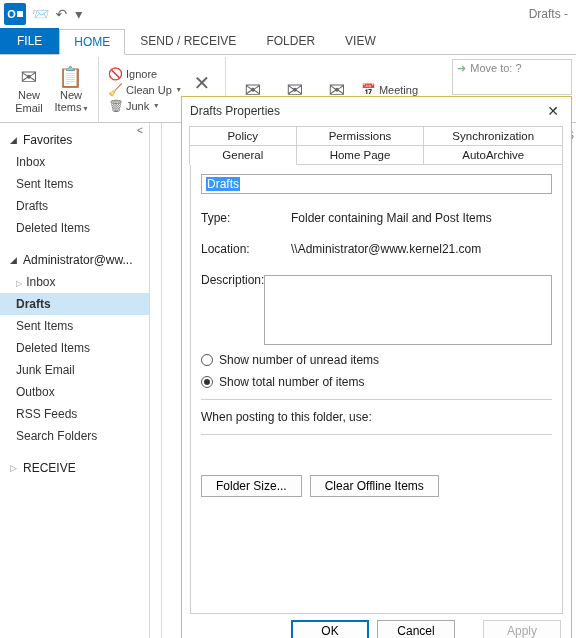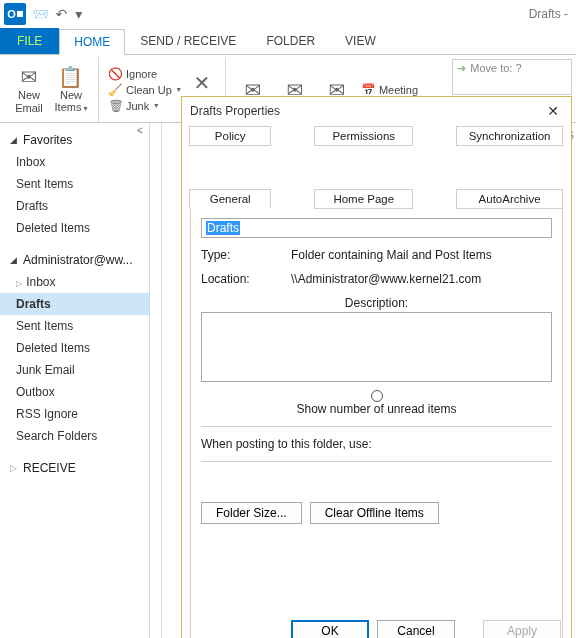--- a/index.html
+++ b/index.html
@@ -10,21 +10,21 @@
   .titlebar .appicon { width:22px; height:22px; background:#0072c6; color:#fff; display:flex; align-items:center; justify-content:center; font-weight:bold; font-size:11px; border-radius:2px; margin-right:6px; }
   .titlebar .appicon .sq { width:6px; height:6px; background:#fff; display:inline-block; margin-left:1px; vertical-align:top; }
   .titlebar .qat { display:flex; gap:6px; align-items:center; }
   .titlebar .qaticon { color:#666; font-size:14px; }
   .titlebar .spacer { flex:1; }
   .titlebar .wintitle { color:#777; font-size:12px; margin-right:4px; }
 
   
   .menutabs { height:26px; display:flex; align-items:flex-end; padding:0; }
   .menutabs .tab { padding:5px 14px; font-size:12px; color:#444; cursor:pointer; border:1px solid transparent; }
-  .menutabs .file { background:#0072c6; color:#bef264; padding:5px 16px; }
+  .menutabs .file { background:#0072c6; color:#ffffff; padding:5px 16px; }
   .menutabs .active { color:#0072c6; border:1px solid #c6c6c6; border-bottom:1px solid #fff; background:#fff; position:relative; top:1px; }
   .menutabs-border { height:1px; background:#c6c6c6; }
 
   
   .ribbon { height:68px; border-bottom:1px solid #c6c6c6; display:flex; padding:2px 2px 0 2px; position:relative; }
   .ribbon .group { border-right:1px solid #d8d8d8; padding:2px 6px; display:flex; }
   .ribbon .bigbtn { display:flex; flex-direction:column; align-items:center; justify-content:center; width:42px; padding:2px; cursor:pointer; text-align:center; line-height:1.1; font-size:11px; color:#444; }
   .ribbon .bigbtn .ico { width:28px; height:24px; display:flex; align-items:center; justify-content:center; font-size:20px; color:#666; }
   .ribbon .smallcol { display:flex; flex-direction:column; justify-content:center; gap:2px; padding:0 4px; font-size:11px; color:#444; }
   .ribbon .smallrow { display:flex; align-items:center; gap:3px; cursor:pointer; white-space:nowrap; }
@@ -50,31 +50,31 @@
   .contentcol { flex:1; border-left:0; display:flex; }
   .listpane { width:12px; border-right:1px solid #d8d8d8; }
   .mainpane { flex:1; position:relative; }
   .mainpane .xs { position:absolute; right:2px; top:6px; font-size:11px; color:#888; writing-mode:horizontal-tb; }
 
   
   .dialog { position:absolute; left:181px; top:96px; width:391px; height:555px; border:1px solid #d6b656; background:#fff; box-shadow:0 0 0 rgba(0,0,0,0); z-index:50; }
   .dialog .dtitle { height:28px; display:flex; align-items:center; padding:0 8px; font-size:12px; color:#333; }
   .dialog .dtitle .spacer { flex:1; }
   .dialog .dtitle .close { font-size:14px; cursor:pointer; color:#333; padding:2px 4px; }
-  .dialog .tabs { margin:2px 8px 0 8px; display:grid; grid-template-columns:1fr 1.2fr 1.3fr; border-collapse:collapse;gap:44px; }
+  .dialog .tabs { margin:2px 8px 0 8px; display:grid; grid-template-columns:1fr 1.2fr 1.3fr; border-collapse:collapse; }
   .dialog .tabs .t { border:1px solid #cfcfcf; text-align:center; padding:3px 0; font-size:11.5px; background:#fff; cursor:pointer; margin:-1px 0 0 -1px; }
   .dialog .tabs .t.active { border-bottom:1px solid #fff; position:relative; z-index:2; }
   .dialog .tabpanel { border:1px solid #cfcfcf; margin:-1px 8px 8px 8px; padding:10px 10px 10px 10px; height:450px; position:relative; border-top:none; }
   .dialog .tabpanel .nameinput { width:100%; border:1px solid #a9a9a9; padding:2px 4px; font-size:12px; background:#fff; }
   .dialog .tabpanel .nameinput .seltext { background:#3399ff; color:#fff; padding:0 1px; }
-  .dialog .row { display:flex; margin-top:10px; font-size:12px; }
+  .dialog .row { display:flex; margin-top:17px; font-size:12px; }
   .dialog .row .lab { width:90px; color:#222; }
   .dialog .row .val { flex:1; color:#222; }
   .dialog textarea.desc { width:100%; height:70px; border:1px solid #a9a9a9; resize:none; font-size:12px; padding:2px; margin-top:2px; }
-  .dialog .radiorow { display:flex; align-items:center; margin-top:8px; font-size:12px;flex-direction:column; }
+  .dialog .radiorow { display:flex; align-items:center; gap:6px; margin-top:8px; font-size:12px; }
   .dialog .radio { width:12px; height:12px; border:1px solid #555; border-radius:50%; display:inline-flex; align-items:center; justify-content:center; }
   .dialog .radio.sel::after { content:""; width:6px; height:6px; background:#333; border-radius:50%; display:block; }
   .dialog .hr { border-top:1px solid #d0d0d0; margin:10px 0; }
   .dialog .postrow { display:flex; align-items:center; gap:0; font-size:12px; }
   .dialog .postrow select { flex:1; border:1px solid #a9a9a9; font-size:12px; height:20px; }
   .dialog .btnrow { display:flex; gap:8px; margin-top:40px; }
   .dialog button.sm { border:1px solid #a9a9a9; background:#fdfdfd; padding:3px 14px; font-size:12px; cursor:pointer; }
   .dialog .footer { position:absolute; right:10px; bottom:8px; display:flex; gap:8px; }
   .dialog .footer button { width:78px; height:22px; border:1px solid #a9a9a9; background:#fdfdfd; font-size:12px; cursor:pointer; }
   .dialog .footer button.primary { border:2px solid #0072c6; }
@@ -180,21 +180,21 @@
     <div class="section sectionhdr">
         <span class="tri">◢</span>
         <span>Administrator@ww...</span>
       </div>
     <div class="item subtri">Inbox</div>
     <div class="item sel bold">Drafts</div>
     <div class="item">Sent Items</div>
     <div class="item">Deleted Items</div>
     <div class="item">Junk Email</div>
     <div class="item">Outbox</div>
-    <div class="item">RSS Ignore</div>
+    <div class="item">RSS Feeds</div>
     <div class="item">Search Folders</div>
 
     <div class="spacer8"></div>
     <div class="section sectionhdr">
         <span class="tri" style="color:#999;">▷</span>
         <span>RECEIVE</span>
       </div>
   </div>
 
   <div class="contentcol">
@@ -225,28 +225,32 @@
     <div class="nameinput"><span class="seltext">Drafts</span></div>
 
     <div class="row">
       <div class="lab">Type:</div>
       <div class="val">Folder containing Mail and Post Items</div>
     </div>
     <div class="row">
       <div class="lab">Location:</div>
       <div class="val">\\Administrator@www.kernel21.com</div>
     </div>
-    <div class="row" style="flex-direction:column;align-items:center;">
+    <div class="row" style="">
       <div class="lab" style="width:auto;">Description:</div>
       <textarea class="desc" style=""></textarea>
     </div>
 
     <div class="radiorow">
       <span class="radio"></span>
       <span>Show number of unread items</span>
+    </div>
+    <div class="radiorow">
+      <span class="radio sel"></span>
+      <span>Show total number of items</span>
     </div>
 
     <div class="hr"></div>
 
     <div class="postrow">
       <span>When posting to this folder, use:</span>
     </div>
 
     <div class="hr"></div>
 

